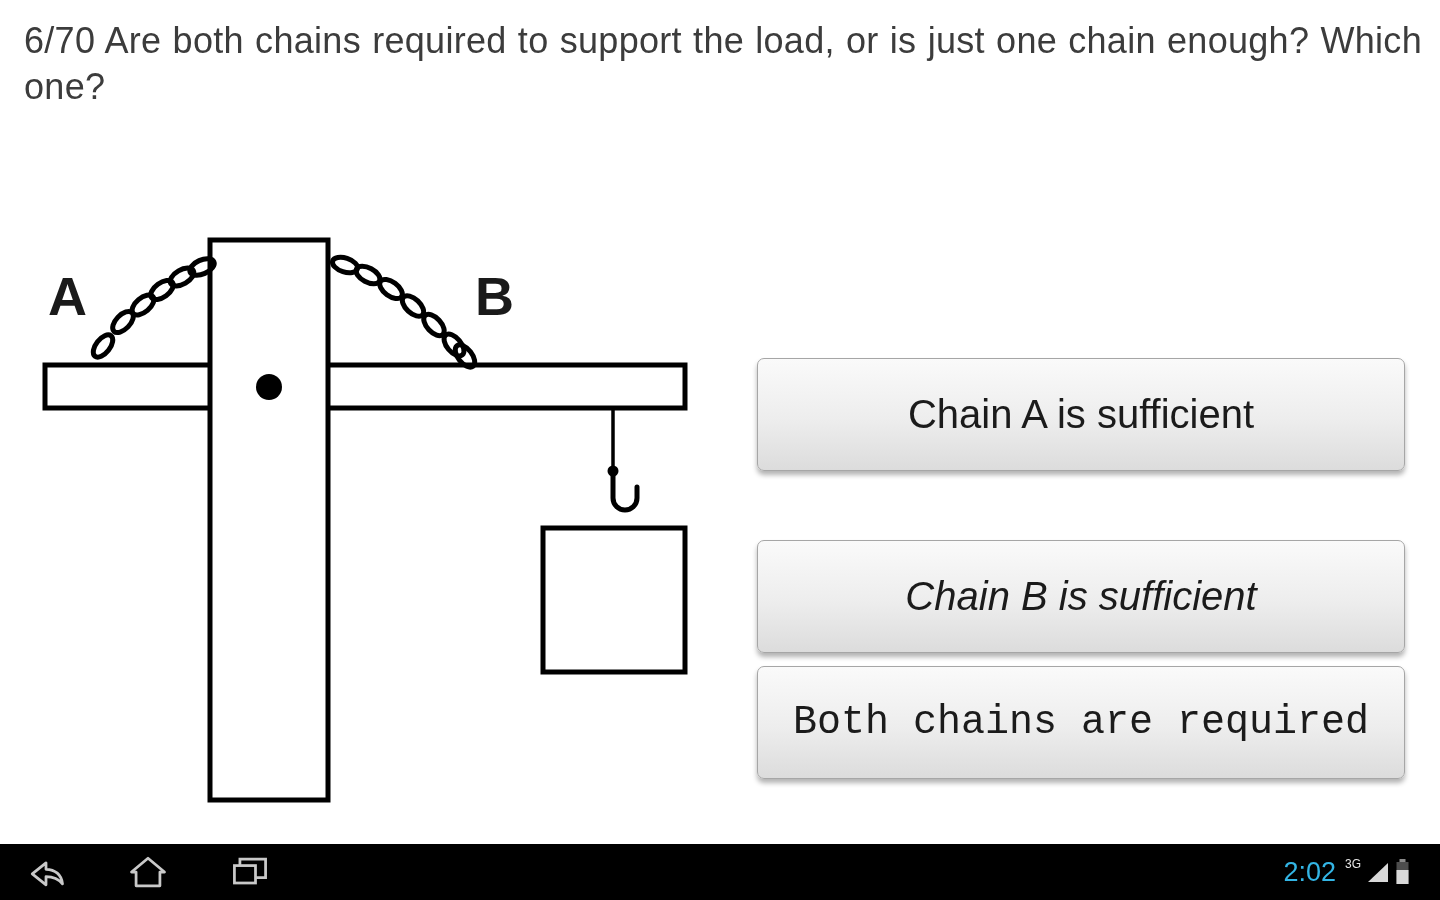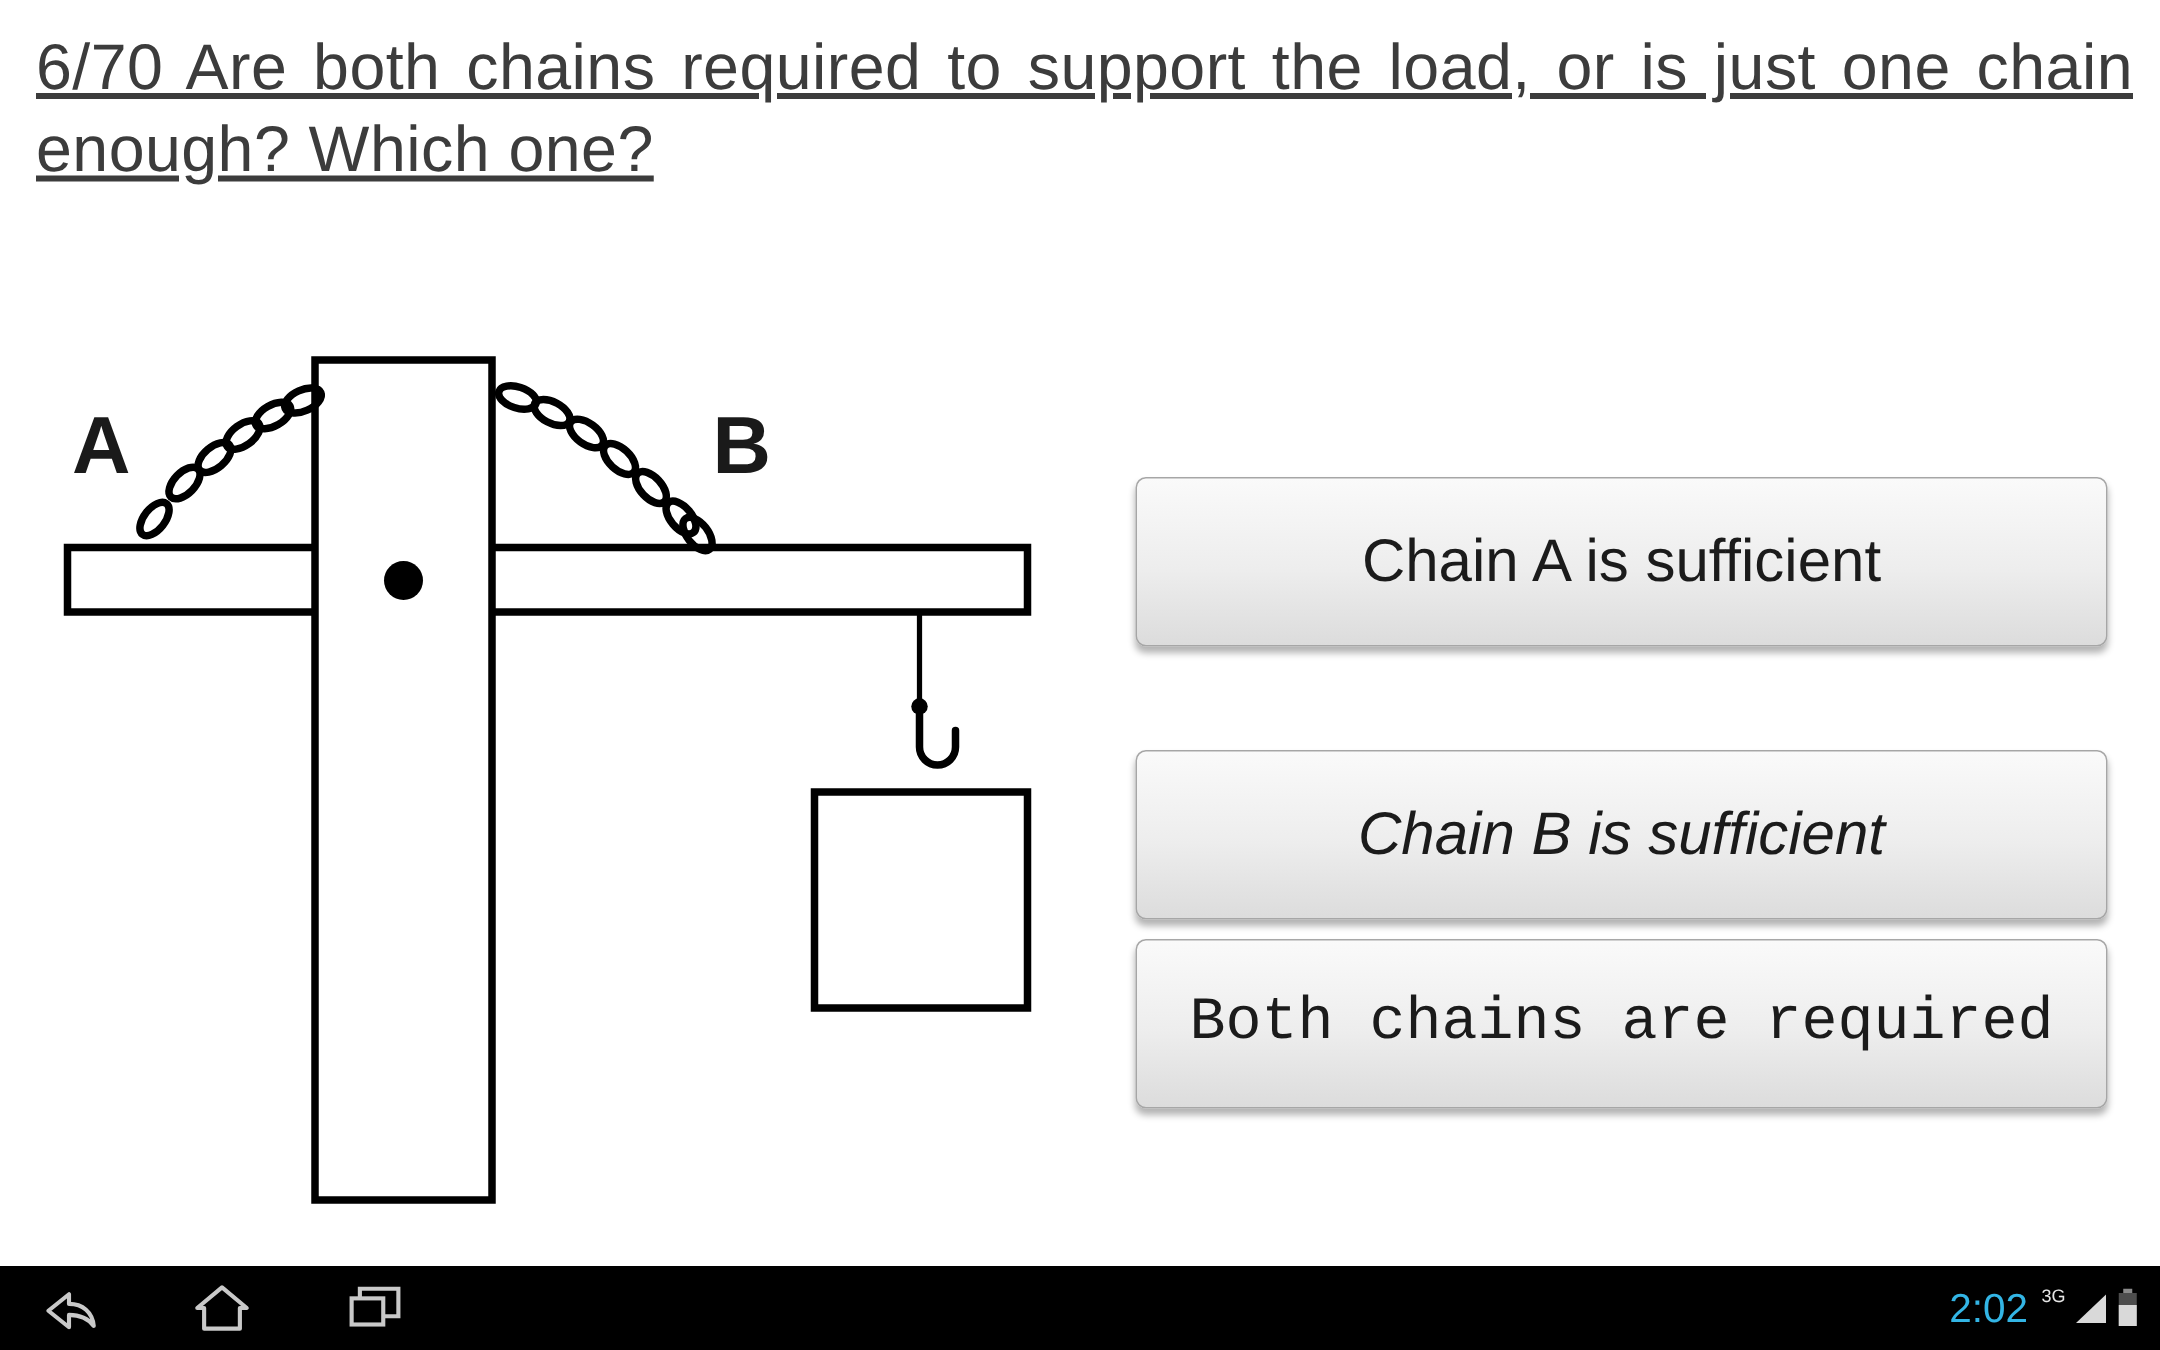--- a/index.html
+++ b/index.html
@@ -8,45 +8,45 @@
     position: relative;
     background: #ffffff;
     font-family: "Liberation Sans", sans-serif;
     overflow: hidden;
   }
 
   .question {
     position: absolute;
     left: 24px; top: 18px;
     width: 1398px;
-    font-size: 43px;
+    font-size: 36px;
     line-height: 1.28;
     color: #3c3c3c;
     text-align: justify;
     letter-spacing: 0.3px;
-    text-decoration: underline;
   }
 
   .diagram {
     position: absolute;
     left: 40px; top: 235px;
   }
 
   .answer-btn {
     position: absolute;
     left: 757px;
     width: 648px; height: 113px;
     border: 1px solid #a6a6a6;
     border-radius: 7px;
     background: linear-gradient(180deg, #fafafa 0%, #ededed 55%, #dcdcdc 100%);
     box-shadow: 0 4px 5px rgba(0,0,0,0.30);
     font-family: inherit;
     font-size: 40px;
     color: #1b1b1b;
     cursor: pointer;
+    margin-top: 40px;
   }
   #answer-0 { top: 318px; }
   #answer-1 { top: 500px; font-style: italic; }
   #answer-2 { top: 626px; font-family: Liberation Mono, monospace; }
 
   .navbar {
     position: absolute;
     left: 0; bottom: 0;
     width: 1440px; height: 56px;
     background: #000000;
@@ -62,21 +62,21 @@
   .nav-btn {
     width: 56px; height: 56px;
     display: flex; align-items: center; justify-content: center;
     cursor: pointer;
   }
   .nav-right {
     margin-left: auto;
     display: flex;
     align-items: center;
     gap: 5px;
-    padding-right: 14px;
+    padding-right: 30px;
   }
   .clock {
     color: #33b5e5;
     font-size: 27px;
     margin-right: 4px;
   }
   .network {
     color: #e6e6e6;
     font-size: 12px;
     align-self: flex-start;

